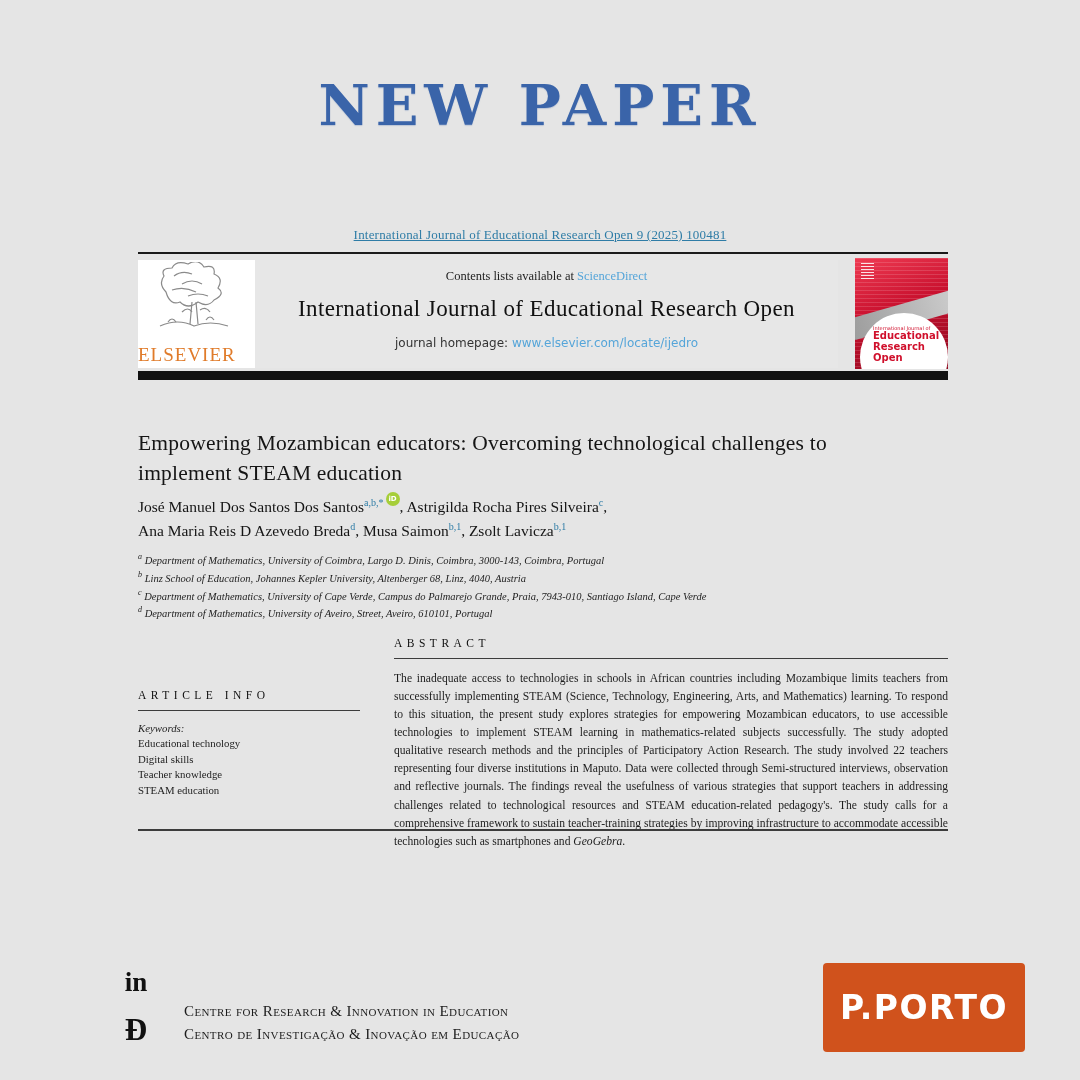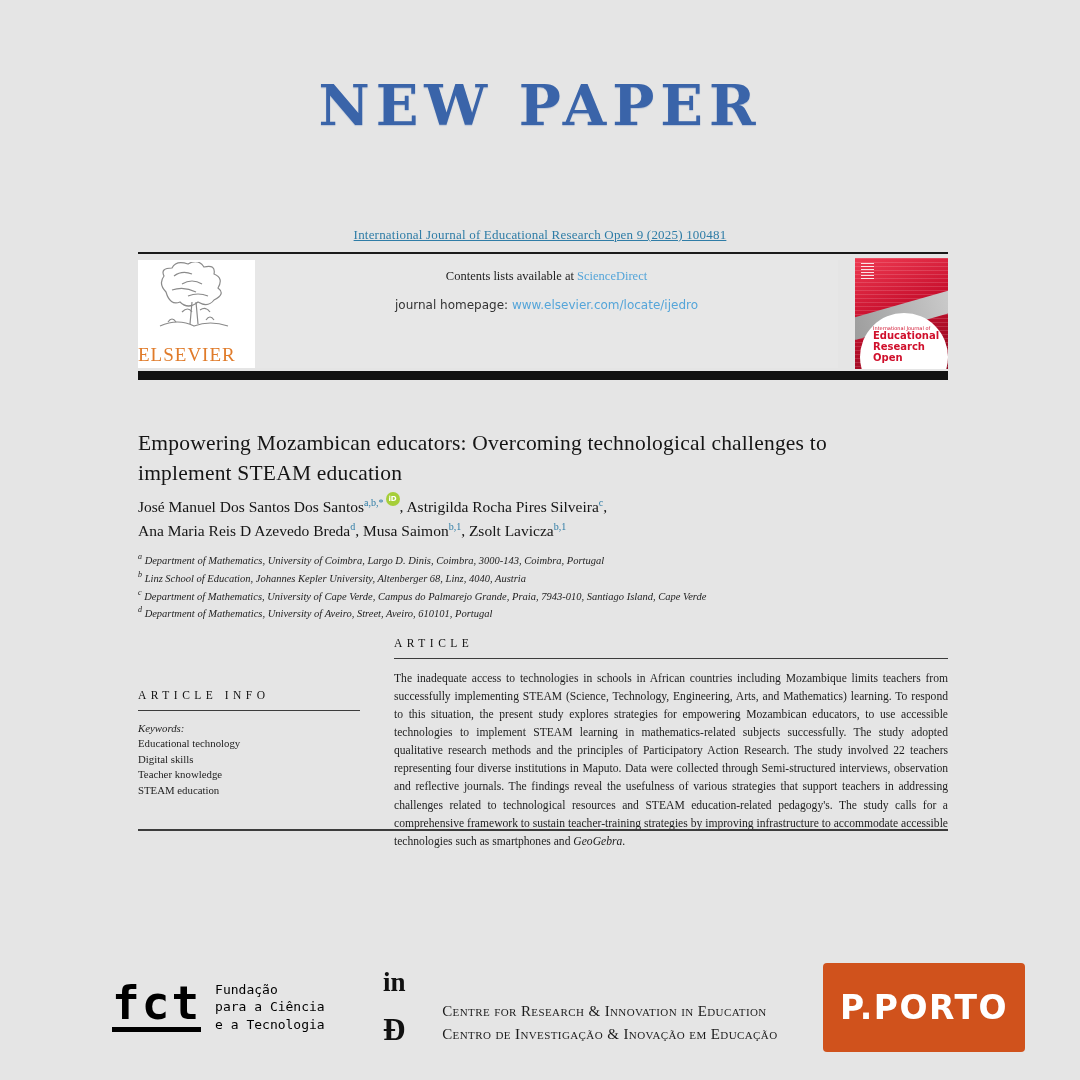--- a/index.html
+++ b/index.html
@@ -168,20 +168,21 @@
             <path d="M12 64 Q30 56 46 64 Q62 58 80 64"></path>
             <path d="M20 60 q4 -6 8 0 M58 58 q4 -6 8 0"></path>
           </g>
         </svg>
         <div class="wordmark">ELSEVIER</div>
       </div>
       <div class="m-center">
         <div class="m-contents">
           <span>Contents lists available at </span><span class="link">ScienceDirect</span>
         </div>
+        <div class="m-journal">International Journal of Educational Research Open</div>
         <div class="m-homepage">
           <span>journal homepage: </span><span class="link">www.elsevier.com/locate/ijedro</span>
         </div>
       </div>
       <div class="m-cover">
         <div class="stripes"></div>
         <div class="swoosh"></div>
         <div class="minilogo"></div>
         <div class="circle">
           <div class="cov-small">International Journal of</div>
@@ -215,39 +216,31 @@
     <div class="col-left">
       <div class="sec-head">ARTICLE INFO</div>
       <hr class="sec-rule">
       <div class="kw-label">Keywords:</div>
       <div class="kw-item">Educational technology</div>
       <div class="kw-item">Digital skills</div>
       <div class="kw-item">Teacher knowledge</div>
       <div class="kw-item">STEAM education</div>
     </div>
     <div class="col-right">
-      <div class="sec-head">ARTICLE</div>
+      <div class="sec-head">ABSTRACT</div>
       <hr class="sec-rule">
       <div class="abs-body">
         <span>The inadequate access to technologies in schools in African countries including Mozambique limits teachers from successfully implementing STEAM (Science, Technology, Engineering, Arts, and Mathematics) learning. To respond to this situation, the present study explores strategies for empowering Mozambican educators, to use accessible technologies to implement STEAM learning in mathematics-related subjects successfully. The study adopted qualitative research methods and the principles of Participatory Action Research. The study involved 22 teachers representing four diverse institutions in Maputo. Data were collected through Semi-structured interviews, observation and reflective journals. The findings reveal the usefulness of various strategies that support teachers in addressing challenges related to technological resources and STEAM education-related pedagogy's. The study calls for a comprehensive framework to sustain teacher-training strategies by improving infrastructure to accommodate accessible technologies such as smartphones and </span><span class="it">GeoGebra</span><span>.</span>
       </div>
     </div>
   </div>
 
   <div class="bottom-rule"></div>
 
   <div class="footer">
-    <div class="fct">
-      <div class="fct-mark">fct</div>
-      <div class="fct-text">
-        <div>Fundação</div>
-        <div>para a Ciência</div>
-        <div>e a Tecnologia</div>
-      </div>
-    </div>
     <div class="ciie">
       <div class="ciie-mark">
         <span class="top">in</span>
         <span class="div"></span>
         <span class="bot">Đ</span>
       </div>
       <div class="ciie-text">
         <div>Centre for Research &amp; Innovation in Education</div>
         <div>Centro de Investigação &amp; Inovação em Educação</div>
       </div>

